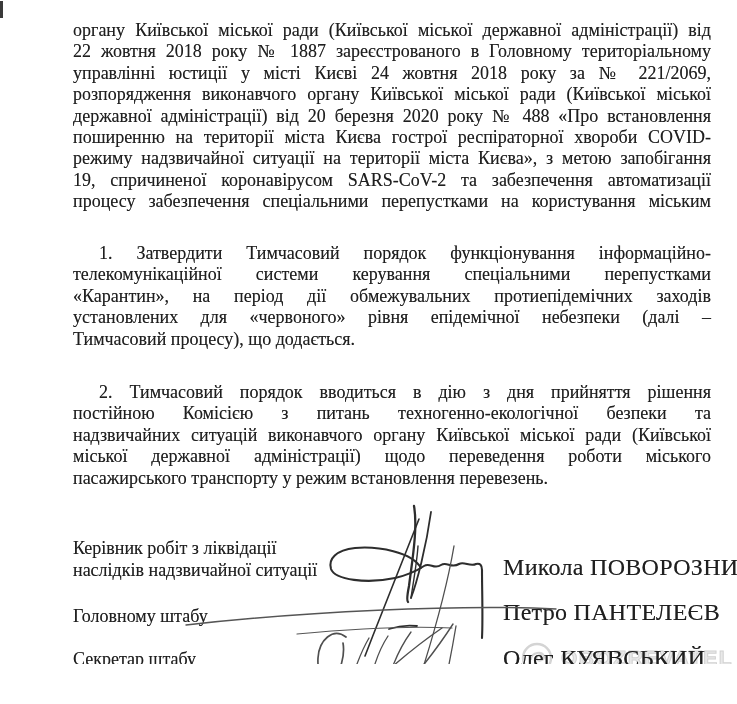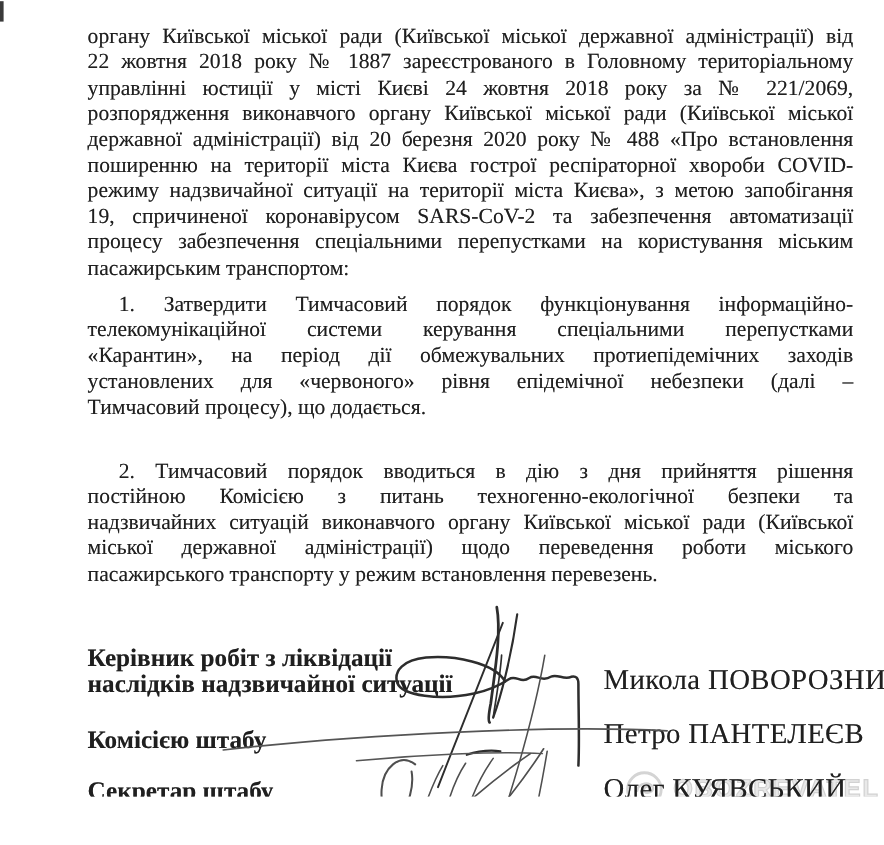--- a/index.html
+++ b/index.html
@@ -27,24 +27,23 @@
     text-align-last: justify;
   }
   .line.last {
     text-align-last: left;
   }
   .para.indent .line:first-child { text-indent: 26px; }
 
   .sig-role {
     position: absolute;
     left: 73px;
-    font-size: 21px;
+    font-size: 18px;
     line-height: 22.4px;
     text-shadow: 0 0 0.4px rgba(0,0,0,0.45);
-    font-weight: bold;
   }
   .sig-name {
     position: absolute;
     left: 503px;
     font-size: 24px;
     line-height: 22px;
     white-space: nowrap;
     letter-spacing: 0.3px;
     text-shadow: 0 0 0.4px rgba(0,0,0,0.45);
     z-index: 2;
@@ -90,21 +89,20 @@
   <div class="para" style="top:20px;">
       <div class="line">органу Київської міської ради (Київської міської державної адміністрації) від</div>
       <div class="line">22 жовтня 2018 року № 1887 зареєстрованого в Головному територіальному</div>
       <div class="line">управлінні юстиції у місті Києві 24 жовтня 2018 року за № 221/2069,</div>
       <div class="line">розпорядження виконавчого органу Київської міської ради (Київської міської</div>
       <div class="line">державної адміністрації) від 20 березня 2020 року № 488 «Про встановлення</div>
       <div class="line">поширенню на території міста Києва гострої респіраторної хвороби COVID-</div>
       <div class="line">режиму надзвичайної ситуації на території міста Києва», з метою запобігання</div>
       <div class="line">19, спричиненої коронавірусом SARS-CoV-2 та забезпечення автоматизації</div>
       <div class="line">процесу забезпечення спеціальними перепустками на користування міським</div>
-      <div class="line last">пасажирським транспортом:</div>
     </div>
 
   <div class="para indent" style="top:243px;">
       <div class="line">1. Затвердити Тимчасовий порядок функціонування інформаційно-</div>
       <div class="line">телекомунікаційної системи керування спеціальними перепустками</div>
       <div class="line">«Карантин», на період дії обмежувальних протиепідемічних заходів</div>
       <div class="line">установлених для «червоного» рівня епідемічної небезпеки (далі –</div>
       <div class="line last">Тимчасовий процесу), що додається.</div>
     </div>
 
@@ -116,21 +114,21 @@
       <div class="line last">пасажирського транспорту у режим встановлення перевезень.</div>
     </div>
 
   <div class="sig-role" style="top:537px;">
     <div>Керівник робіт з ліквідації</div>
     <div>наслідків надзвичайної ситуації</div>
   </div>
   <div class="sig-name" style="top:556px;">Микола ПОВОРОЗНИК</div>
 
   <div class="sig-role" style="top:605px;">
-    <div>Комісією штабу</div>
+    <div>Головному штабу</div>
   </div>
   <div class="sig-name" style="top:601px;text-align:center;">Петро ПАНТЕЛЕЄВ</div>
 
   <div class="sig-role" style="top:648px;">
     <div>Секретар штабу</div>
   </div>
   <div class="sig-name" style="top:647px;">Олег КУЯВСЬКИЙ</div>
 
   <div class="watermark">
     <svg width="34" height="34" viewBox="0 0 34 34">

